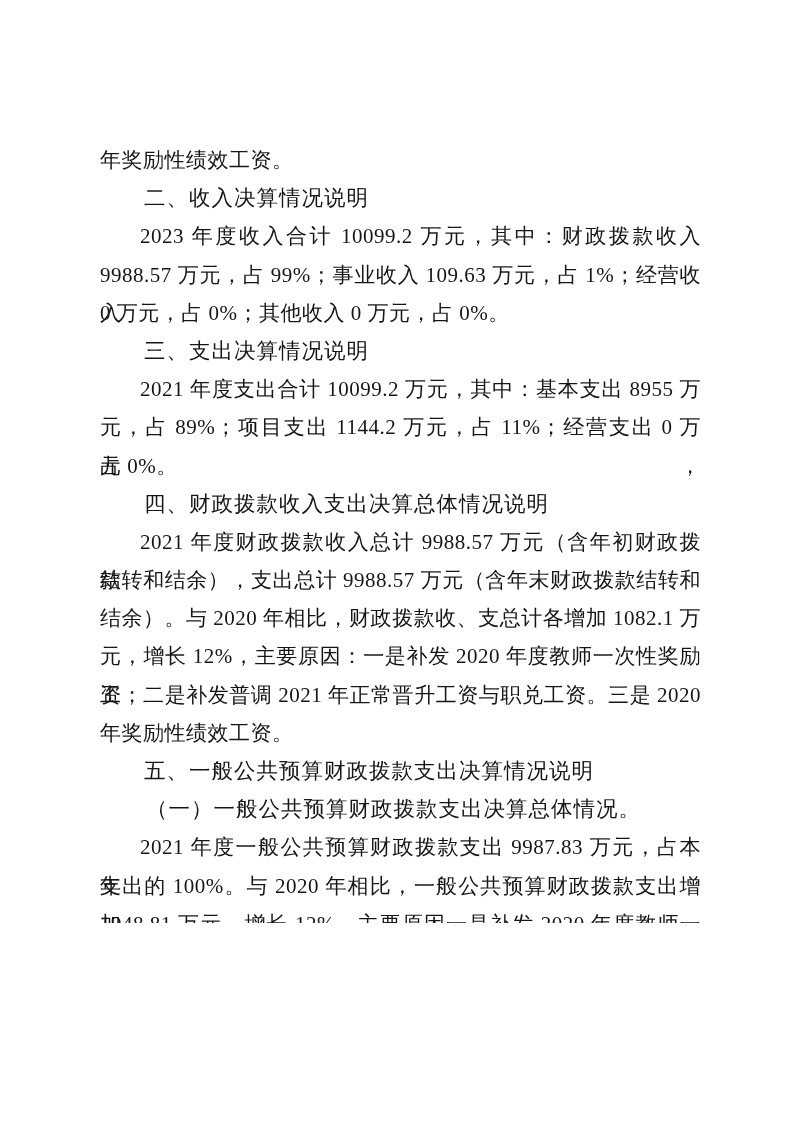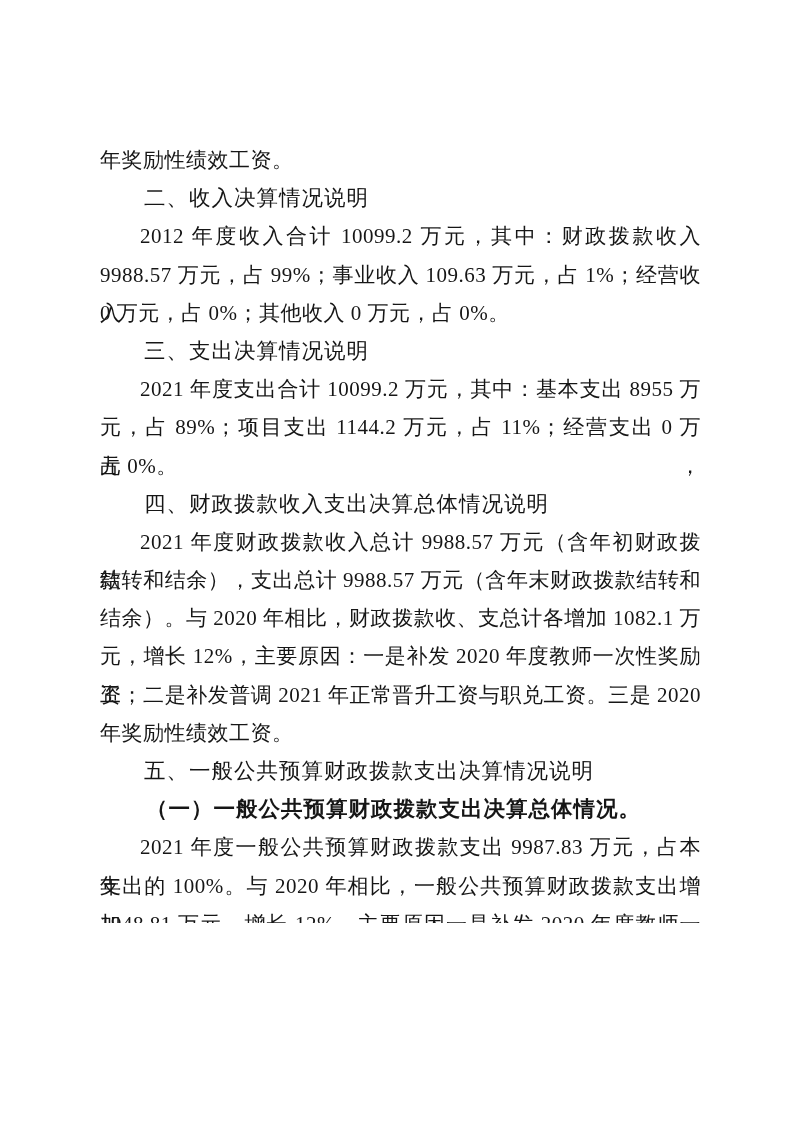--- a/index.html
+++ b/index.html
@@ -52,21 +52,21 @@
 
   .line.heading {
     font-family: "Liberation Sans", "DejaVu Sans", sans-serif;
     font-weight: 400;
     font-size: 21.5px;
     padding-left: 44px;
     letter-spacing: 1px;
   }
 
   .line.subheading {
-    font-weight: 700;
+    font-weight: 400;
     font-size: 21.5px;
     padding-left: 46px;
     letter-spacing: 1px;
   }
 
   .page-number {
     position: absolute;
     left: 628px;
     top: 990px;
     font-size: 17px;
@@ -75,21 +75,21 @@
     color: #161616;
   }
 </style>
 </head>
 <body>
 
 <div class="page">
   <div class="doc-body">
       <div class="line body-end">年奖励性绩效工资。</div>
       <div class="line heading">二、收入决算情况说明</div>
-      <div class="line body-first">2012 年度收入合计 10099.2 万元，其中：财政拨款收入</div>
+      <div class="line body-first">2023 年度收入合计 10099.2 万元，其中：财政拨款收入</div>
       <div class="line body">9988.57 万元，占 99%；事业收入 109.63 万元，占 1%；经营收入</div>
       <div class="line body-end">0 万元，占 0%；其他收入 0 万元，占 0%。</div>
       <div class="line heading">三、支出决算情况说明</div>
       <div class="line body-first">2021 年度支出合计 10099.2 万元，其中：基本支出 8955 万</div>
       <div class="line body">元，占 89%；项目支出 1144.2 万元，占 11%；经营支出 0 万元，</div>
       <div class="line body-end">占 0%。</div>
       <div class="line heading">四、财政拨款收入支出决算总体情况说明</div>
       <div class="line body-first">2021 年度财政拨款收入总计 9988.57 万元（含年初财政拨款</div>
       <div class="line body">结转和结余），支出总计 9988.57 万元（含年末财政拨款结转和</div>
       <div class="line body">结余）。与 2020 年相比，财政拨款收、支总计各增加 1082.1 万</div>

